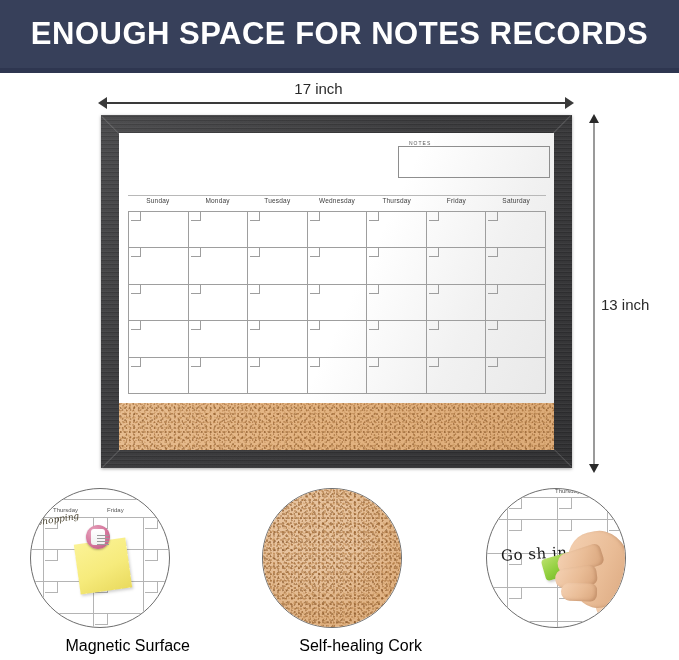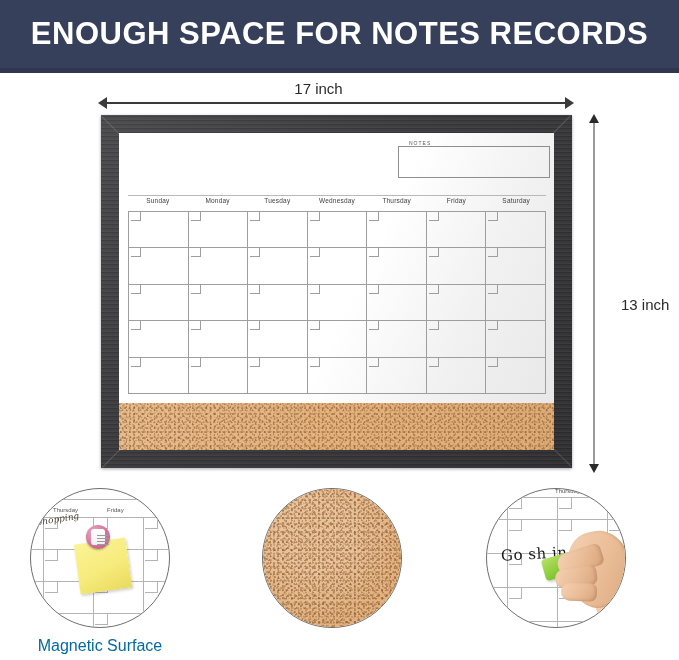--- a/index.html
+++ b/index.html
@@ -55,21 +55,21 @@
     border-left:5px solid transparent;border-right:5px solid transparent;
     border-bottom:9px solid #2a2a2a;
   }
   #dim-v-arrow-b{
     left:589px;top:464px;
     border-left:5px solid transparent;border-right:5px solid transparent;
     border-top:9px solid #2a2a2a;
   }
   #dim-v-label{
     position:absolute;left:601px;top:296px;
-    font-size:15px;color:#2a2a2a;white-space:nowrap;margin-left:20px;
+    font-size:15px;color:#2a2a2a;white-space:nowrap;
   }
 
   
   #board{
     position:absolute;left:101px;top:115px;width:471px;height:353px;
     background:
       repeating-linear-gradient(180deg,
         rgba(255,255,255,.05) 0px, rgba(255,255,255,.05) 1px,
         rgba(0,0,0,.10) 1px, rgba(0,0,0,.10) 2px,
         rgba(255,255,255,.02) 2px, rgba(255,255,255,.02) 4px),
@@ -177,22 +177,22 @@
   #feature-3{left:466px;top:488px;}
 
   .circle{
     position:relative;width:140px;height:140px;margin:0 auto;
     border-radius:50%;overflow:hidden;
     border:1px solid #6e6e6e;
     box-sizing:border-box;
     background:#ffffff;
   }
   .feature-label{
-    margin-top:9px;text-align:center;
-    font-size:16px;color:#0369a1;white-space:nowrap;
+    margin-top:9px;text-align:right;
+    font-size:16px;color:#000000;white-space:nowrap;
   }
 
   
   .mini-cal{position:absolute;left:-16px;top:-12px;width:176px;height:168px;}
   .mini-rule{position:absolute;background:#b4b4b4;height:1px;}
   .mini-vline{position:absolute;background:#b4b4b4;width:1px;}
   .mini-daybox{
     position:absolute;width:12px;height:10px;
     border-right:1px solid #b4b4b4;border-bottom:1px solid #b4b4b4;
   }
@@ -423,20 +423,21 @@
       </div>
     </div>
   </div>
   <div class="feature-label">Magnetic Surface</div>
 </div>
 
 <div class="feature" id="feature-2">
   <div class="circle">
     <div id="cork-disc"></div>
   </div>
+  <div class="feature-label">Self-healing Cork</div>
 </div>
 
 <div class="feature" id="feature-3">
   <div class="circle">
     <div class="mini-cal">
       <div class="mini-rule" style="left:0;top:20px;width:176px;"></div>
       <div class="mini-rule" style="left:0;top:42px;width:176px;"></div>
       <div class="mini-rule" style="left:0;top:76px;width:176px;"></div>
       <div class="mini-rule" style="left:0;top:110px;width:176px;"></div>
       <div class="mini-rule" style="left:0;top:144px;width:176px;"></div>

